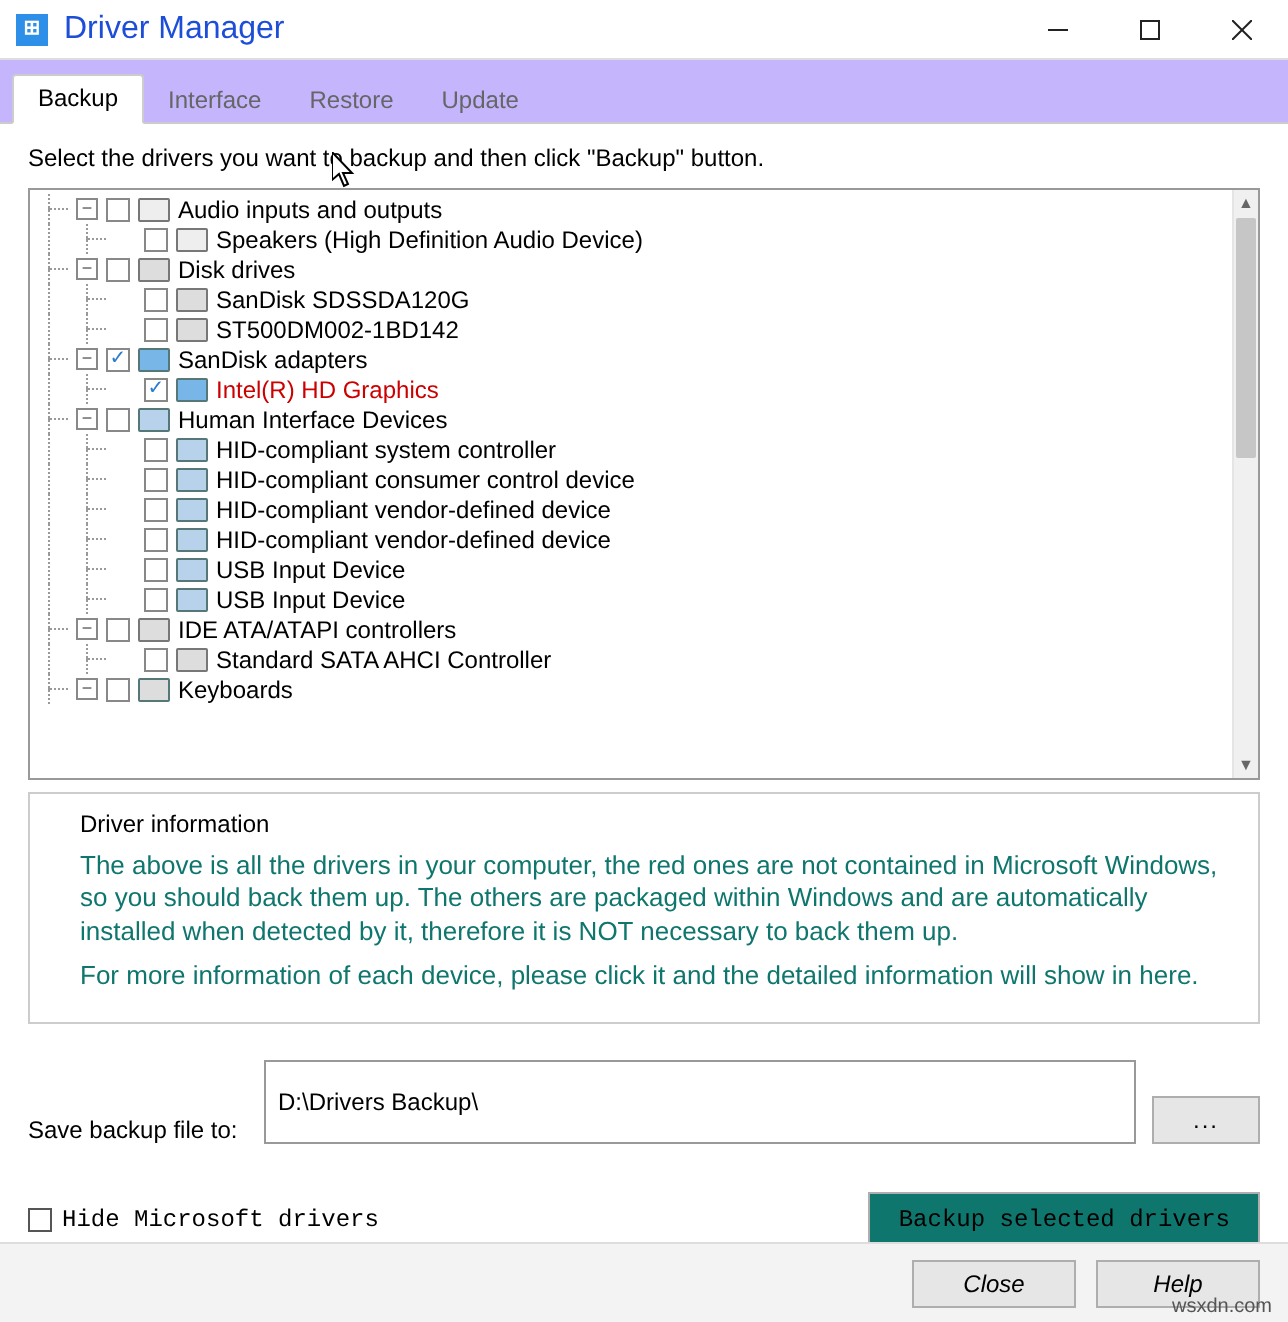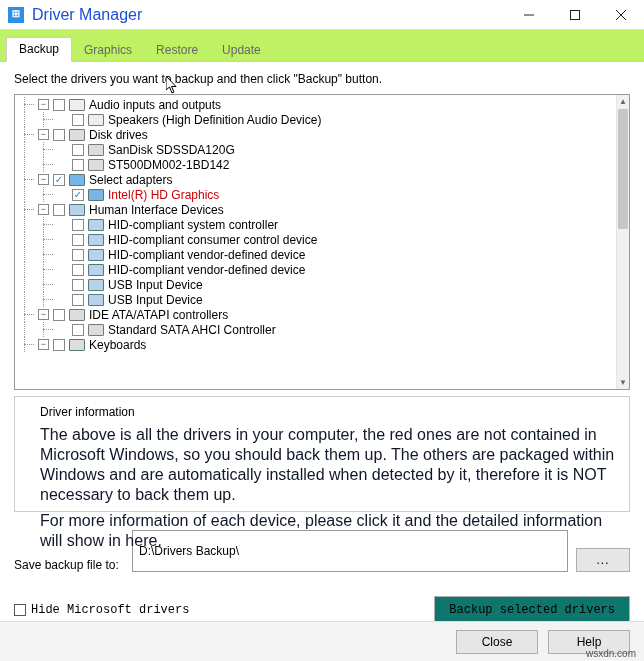--- a/index.html
+++ b/index.html
@@ -33,21 +33,21 @@
   width: 46px; display: flex; align-items: center; justify-content: center;
   font-family: inherit; font-size: 13px; color: #222;
 }
 .tb-btn svg { stroke: #222; stroke-width: 1; fill: none; }
 
 .tabbar {
   display: flex;
   align-items: flex-end;
   padding: 6px 6px 0 6px;
   border-bottom: 1px solid #ccc;
-  background: #bef264;
+  background: #c4b5fd;
 }
 .tab {
   padding: 4px 12px 5px 12px;
   color: #666;
   position: relative;
   top: 1px;
 }
 .tab.active {
   border: 1px solid #ccc;
   border-bottom: 1px solid #fff;
@@ -120,21 +120,21 @@
 .devicon.kb { background:#ddd; }
 .ltxt { padding-left:0; }
 
 .infobox {
   margin: 6px 14px 0 14px;
   border: 1px solid #ccc;
   padding: 8px 8px 10px 25px;
   position: relative;
   height: 116px;
 }
-.infobox p { font-size:16px; line-height:1.25; margin-top:6px; color:#0f172a; }
+.infobox p { font-size:13px; line-height:1.25; margin-top:6px; color:#0f766e; }
 
 .saveline {
   display:flex; align-items:flex-end; gap:8px;
   margin: 18px 14px 0 14px;
 }
 .saveline label { width:110px; }
 .saveline input {
   flex:1; height:42px; padding:0 6px;
   font-family:inherit; font-size:12px;
   border:1px solid #999;
@@ -159,21 +159,21 @@
 }
 
 .footbar {
   position:absolute; left:0; right:0; bottom:0; height:40px;
   border-top:1px solid #ddd; background:#f3f3f3;
   display:flex; align-items:center; justify-content:flex-end;
   gap:10px; padding-right:14px;
 }
 .fbtn {
   width:82px; height:24px; background:#e6e6e6; border:1px solid #aeaeae;
-  display:flex; align-items:center; justify-content:center;
+  display:flex; align-items:center; justify-content:center;font-style:italic;
 }
 
 .watermark { position:absolute; right:8px; bottom:2px; font-size:10px; color:#555; }
 
 .cursor {
   position:absolute;
   width:12px; height:18px;
   pointer-events:none;
 }
 </style>
@@ -200,21 +200,21 @@
       <svg width="10" height="10">
           <line x1="0" y1="0" x2="10" y2="10"></line>
           <line x1="10" y1="0" x2="0" y2="10"></line>
         </svg>
     </div>
   </div>
 </div>
 
 <div class="tabbar">
   <div class="tab active">Backup</div>
-  <div class="tab">Graphics</div>
+  <div class="tab">Interface</div>
   <div class="tab">Restore</div>
   <div class="tab">Update</div>
 </div>
 
 <div class="instruction">Select the drivers you want to backup and then click "Backup" button.</div>
 
 <svg class="cursor" style="left:166px; top:76px" viewBox="0 0 12 18">
   <path d="M0 0 L0 14 L3.5 11 L6 17 L8 16 L5.5 10.5 L10 10.5 Z" fill="#fff" stroke="#000" stroke-width="1"></path>
 </svg>
 
@@ -256,21 +256,21 @@
         <span class="indent"></span>
         <span class="chk"></span>
         <span class="devicon drive"></span>
         <span class="ltxt">ST500DM002-1BD142</span>
       </div>
     <div class="row">
         <span class="indent dotted-v dotted-h"></span>
         <span class="exp">−</span>
         <span class="chk">✓</span>
         <span class="devicon monitor"></span>
-        <span class="ltxt">Select adapters</span>
+        <span class="ltxt">SanDisk adapters</span>
       </div>
     <div class="row hl">
         <span class="indent dotted-v"></span>
         <span class="indent dotted-v dotted-h"></span>
         <span class="indent"></span>
         <span class="chk">✓</span>
         <span class="devicon monitor"></span>
         <span class="ltxt">Intel(R) HD Graphics</span>
       </div>
     <div class="row">

